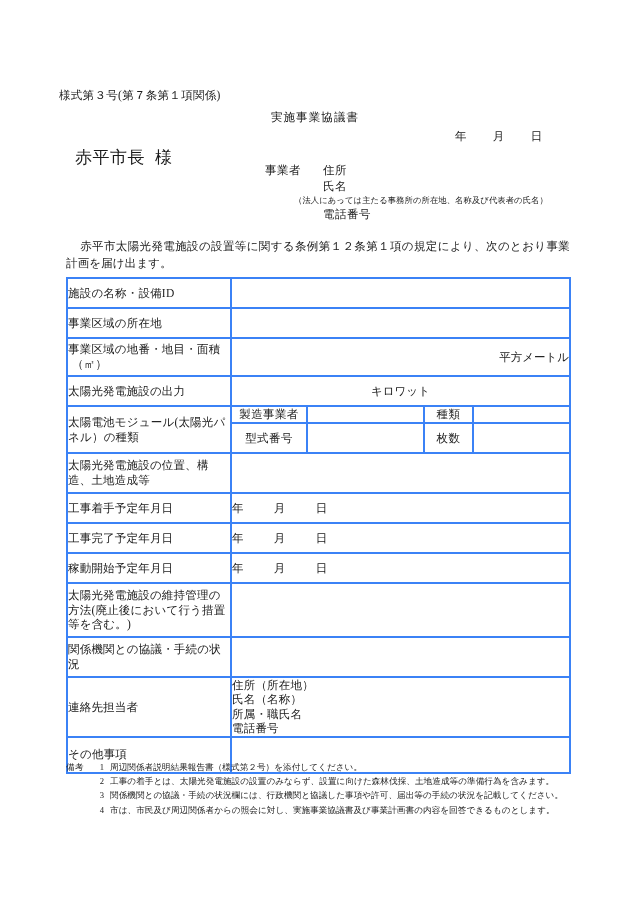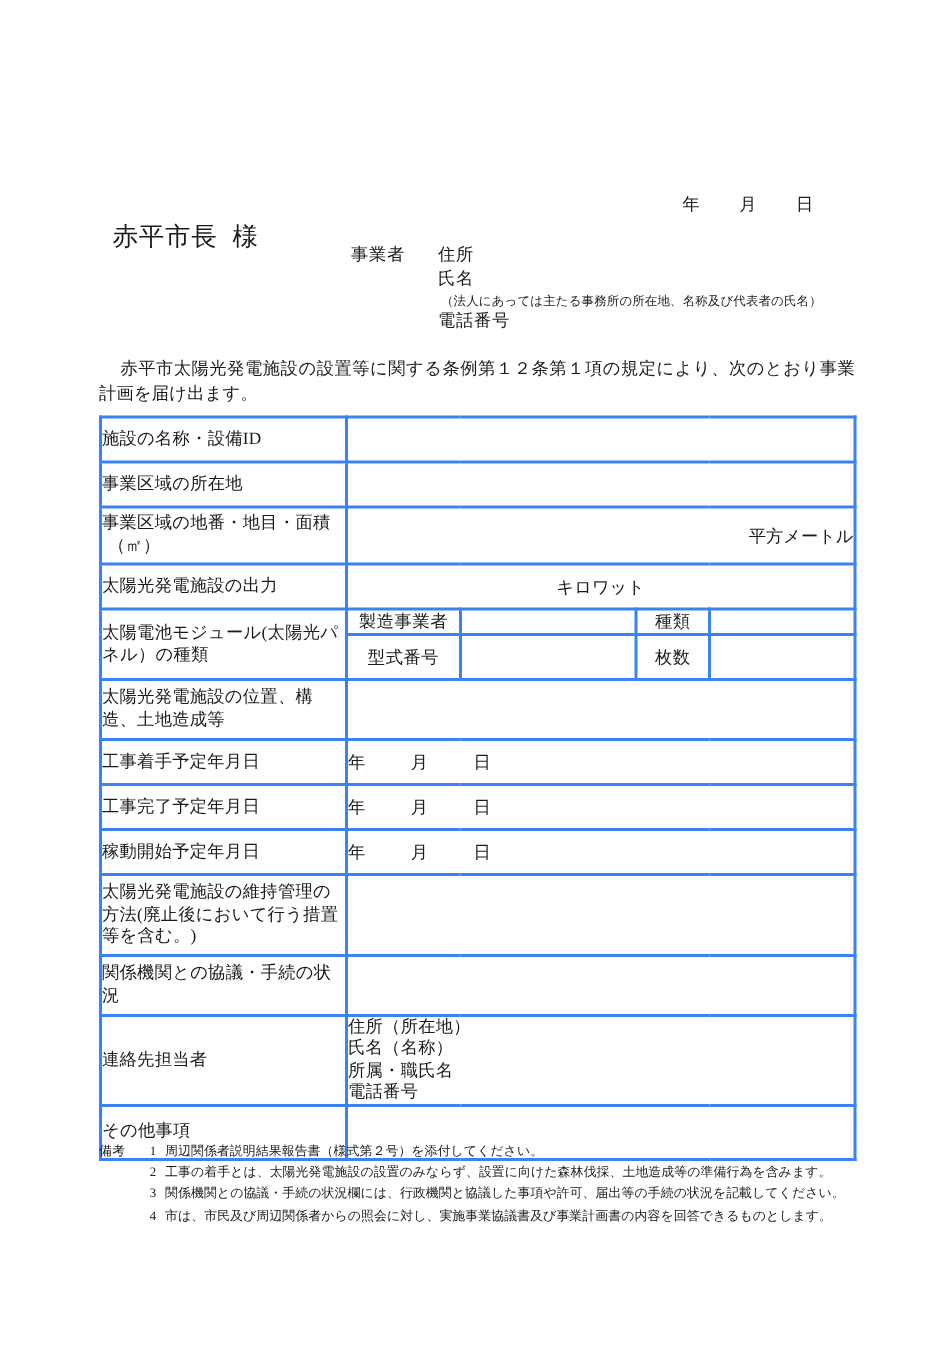--- a/index.html
+++ b/index.html
@@ -54,21 +54,21 @@
     white-space: nowrap;
   }
   .addressee .sp { display: inline-block; width: 10px; }
 
   .operator-block {
     position: absolute;
     left: 234px; top: 163px;
     font-size: 11.5px;
     line-height: 15.6px;
   }
-  .op-row { white-space: nowrap; }
+  .op-row { white-space: nowrap; margin-left: 31px; }
   .op-label {
     display: inline-block;
     width: 58px;
     letter-spacing: 0.5px;
   }
   .op-value { letter-spacing: 0.5px; }
   .op-indent { padding-left: 58px; }
   .op-note {
     padding-left: 60px;
     font-size: 8.3px;
@@ -152,21 +152,23 @@
     width: 16px;
     text-align: center;
   }
   .rm-body { letter-spacing: 0.05px; text-align: right; }
 </style>
 </head>
 <body>
 
 <div class="page">
 
-
+  <div class="form-no">様式第３号(第７条第１項関係)</div>
+
+  <div class="doc-title">実施事業協議書</div>
 
   <div class="date-line">
     <span>年</span><span class="gap"></span><span>月</span><span class="gap"></span><span>日</span>
   </div>
 
   <div class="addressee">
     <span>赤平市長</span><span class="sp"></span><span>様</span>
   </div>
 
   <div class="operator-block">

